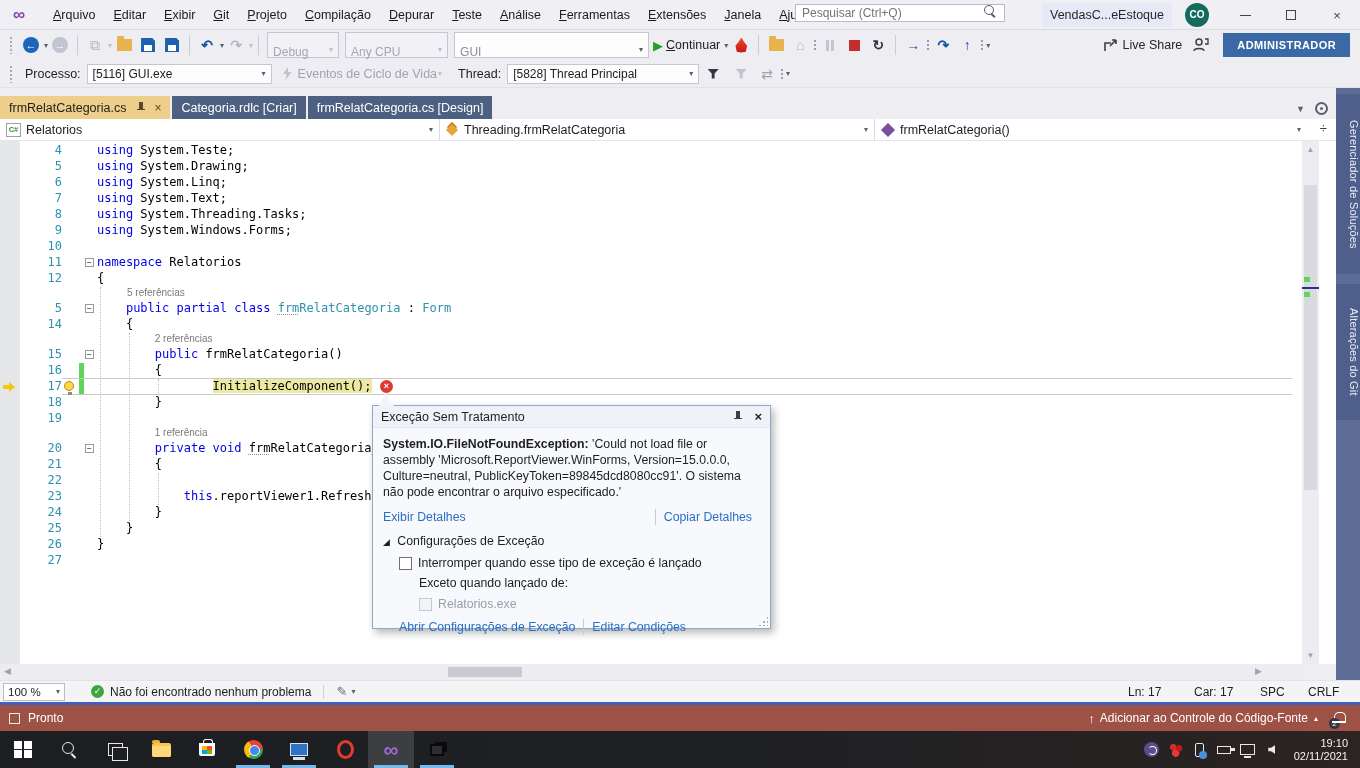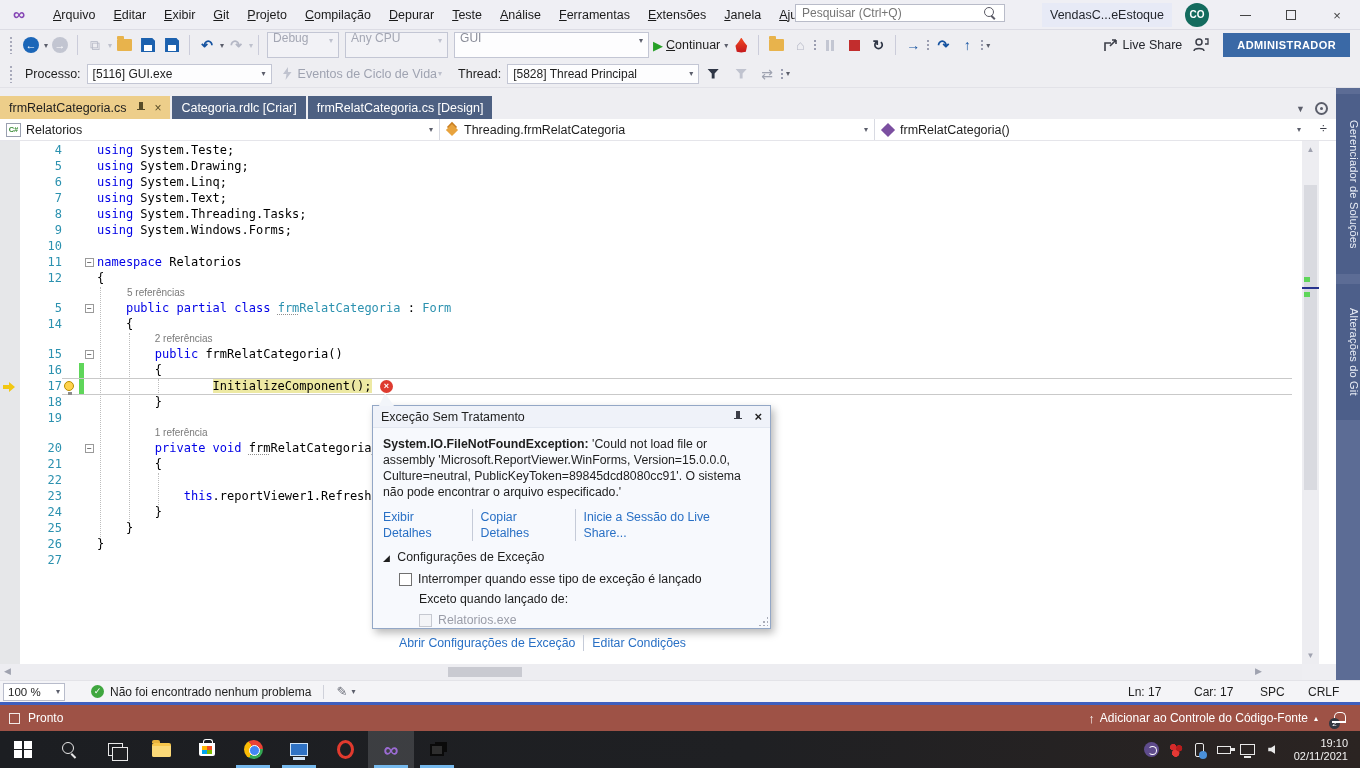--- a/index.html
+++ b/index.html
@@ -7,21 +7,21 @@
   body { font-family:"Liberation Sans", sans-serif; font-size:12px; color:#1E1E1E; }
   .screen { position:relative; width:1360px; height:768px; background:#EEEEF2; overflow:hidden; }
 
   
   .titlebar { position:absolute; left:0; top:0; width:1360px; height:30px; background:#EFEFF4; display:flex; align-items:center; border-bottom:1px solid #DCDCE4; }
   .vslogo-box { width:26px; height:26px; margin-left:6px; display:flex; align-items:center; justify-content:center; }
   .vslogo { color:#8647B5; font-weight:bold; font-size:17px; line-height:1; }
   .menubar { display:flex; margin-left:12px; }
   .menu-item { padding:0 9px; font-size:12.5px; color:#1B1B1B; line-height:28px; display:inline-block; cursor:default; }
   .menu-item::first-letter { text-decoration:underline; }
-  .searchbox { position:absolute; left:795px; top:4px; width:210px; height:18px; background:#FFFFFF; border:1px solid #B9BCC9; display:flex; align-items:center; }
+  .searchbox { position:absolute; left:795px; top:4px; width:210px; height:18px; background:#FFFFFF; border:1px solid #B9BCC9; display:flex; }
   .searchbox input { border:0; outline:0; flex:1; font:12px "Liberation Sans",sans-serif; color:#767681; padding:0 6px; background:transparent; }
   .mag { width:12px; height:12px; position:relative; margin-right:8px; }
   .mag::before { content:""; position:absolute; left:0; top:0; width:8px; height:8px; border:1.5px solid #5B5B66; border-radius:50%; }
   .mag::after { content:""; position:absolute; left:8px; top:8px; width:5px; height:1.5px; background:#5B5B66; transform:rotate(45deg); transform-origin:0 0; }
   .solution-label { position:absolute; left:1042px; top:3px; height:24px; line-height:24px; padding:0 8px; background:#E7EAF6; color:#24272E; font-size:12.5px; }
   .avatar { position:absolute; left:1185px; top:3px; width:24px; height:24px; border-radius:50%; background:#136B5E; color:#fff; font-size:10px; font-weight:bold; text-align:center; line-height:24px; }
   .winbtns { position:absolute; right:0; top:0; height:30px; display:flex; }
   .winbtn { width:46px; height:30px; display:flex; align-items:center; justify-content:center; color:#444; font-size:13px; }
   .ic-min { width:11px; height:1px; background:#444; display:inline-block; }
   .ic-max { width:10px; height:10px; border:1px solid #444; display:inline-block; }
@@ -29,21 +29,21 @@
   
   .toolbar { position:absolute; left:0; top:30px; width:1360px; height:30px; background:#EEEEF2; display:flex; align-items:center; padding-left:4px; }
   .grip { width:5px; height:18px; margin:0 5px; background-image:radial-gradient(circle, #A8AABB 1px, transparent 1.2px); background-size:4px 4px; }
   .tbtn { height:24px; min-width:22px; display:flex; align-items:center; justify-content:center; margin:0 1px; color:#1452A0; font-size:14px; }
   .tbtn.dis { color:#B4B7C5; }
   .tsep { width:1px; height:20px; background:#CBCCDA; margin:0 5px; }
   .caret { font-size:8px; color:#5B5E6B; margin-left:1px; }
   .caret.dis { color:#BEC1CD; }
   .circ { width:16px; height:16px; border-radius:50%; background:#1B66B8; color:#fff; font-size:11px; line-height:16px; text-align:center; font-weight:bold; }
   .circ.dis { background:#C2C5D1; }
-  .combo { height:22px; background:#FDFDFE; border:1px solid #C3C6D4; display:flex; align-items:flex-end; padding:12px 5px; font-size:12px; color:#33343B; margin:0 3px; }
+  .combo { height:22px; background:#FDFDFE; border:1px solid #C3C6D4; display:flex; align-items:flex-start; padding:12px 5px; font-size:12px; color:#33343B; margin:0 3px; }
   .combo .cv { flex:1; }
   .combo.dis { color:#A3A6B3; background:#F2F2F6; }
   .play { color:#26A026; font-size:13px; }
   .cont-label { font-size:12.5px; color:#1E1E1E; margin:0 3px; }
   .cont-label::first-letter { text-decoration:underline; }
   .flame { width:13px; height:15px; background:linear-gradient(180deg,#F04923,#C3161C); clip-path:polygon(50% 0,72% 30%,95% 55%,85% 95%,50% 100%,15% 95%,5% 55%,30% 28%); }
   .stopsq { width:11px; height:11px; background:#C22D2D; }
   .pausebars { display:flex; gap:2px; }
   .pausebars i { width:3px; height:11px; background:#C3C6D2; }
   .dots2 { width:4px; height:12px; background-image:radial-gradient(circle,#9A9DB0 1px, transparent 1.2px); background-size:4px 4px; margin:0 1px; }
@@ -540,21 +540,20 @@
       <span class="dlg-pin"></span>
       <span class="dlg-x">×</span>
     </div>
     <div class="dlg-body">
       <div class="dlg-msg">
         <b>System.IO.FileNotFoundException:</b><span> 'Could not load file or assembly 'Microsoft.ReportViewer.WinForms, Version=15.0.0.0, Culture=neutral, PublicKeyToken=89845dcd8080cc91'. O sistema não pode encontrar o arquivo especificado.'</span>
       </div>
       <div class="dlg-links">
         <span class="dlink">Exibir Detalhes</span>
         <span class="dlink">Copiar Detalhes</span>
-        <span class="dlink">Inicie a Sessão do Live Share...</span>
       </div>
       <div class="dlg-settings">
         <span class="expander">◢</span>
         <span>Configurações de Exceção</span>
       </div>
       <div class="cbrow">
         <span class="cbox"></span>
         <span class="cb-label">Interromper quando esse tipo de exceção é lançado</span>
       </div>
       <div class="except-label">Exceto quando lançado de:</div>

